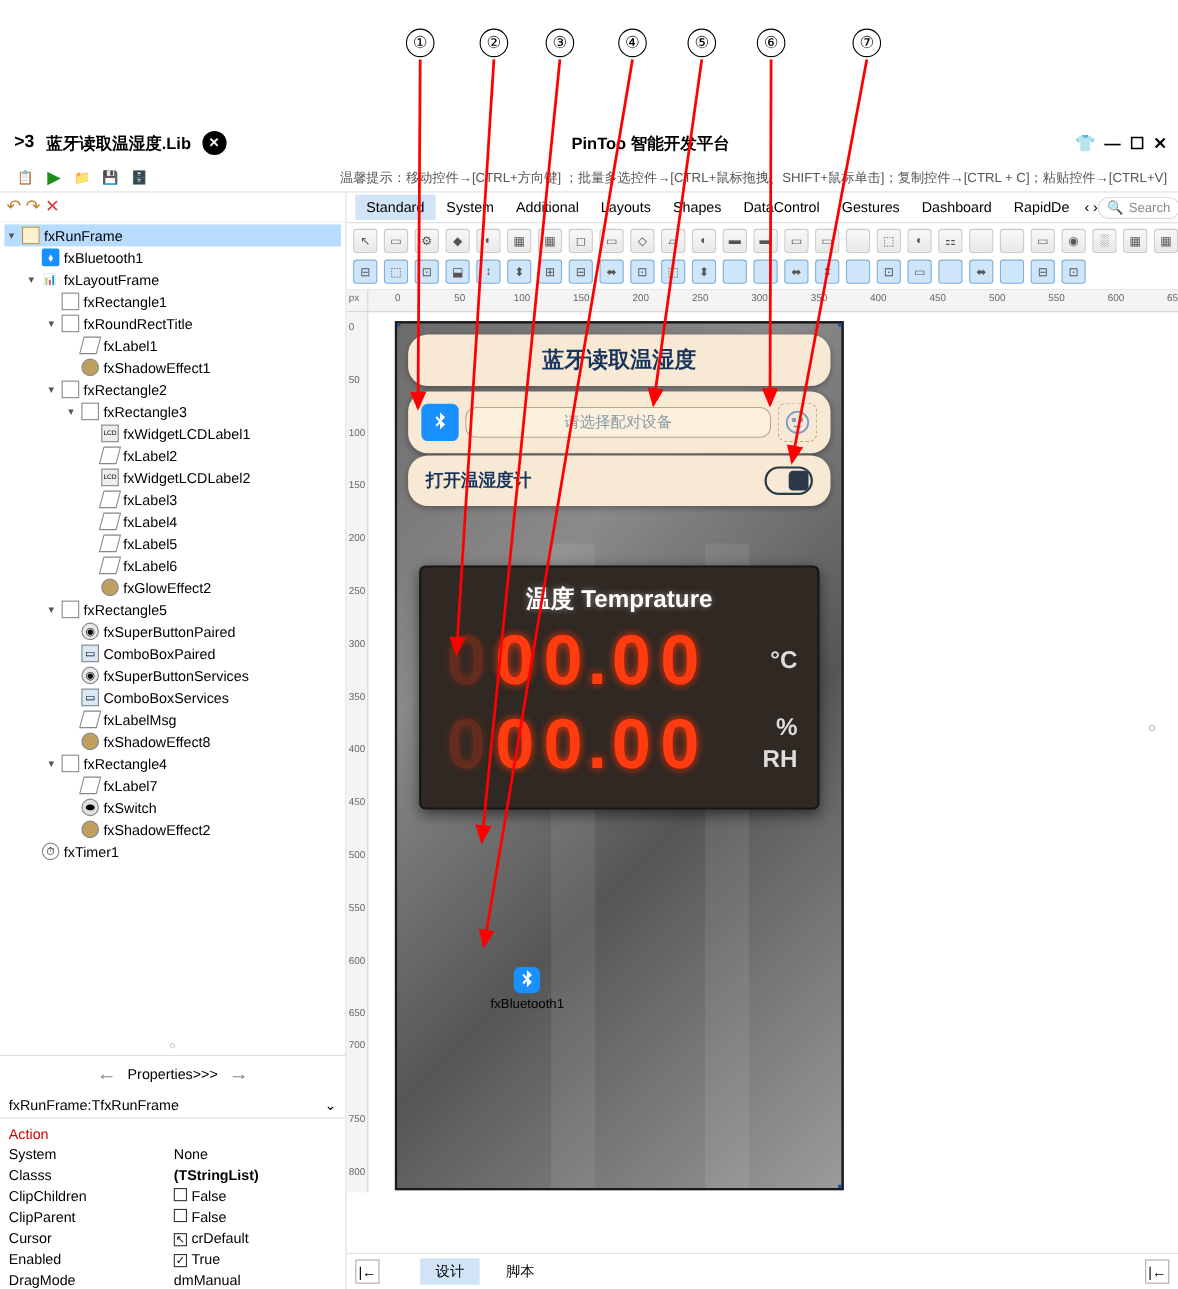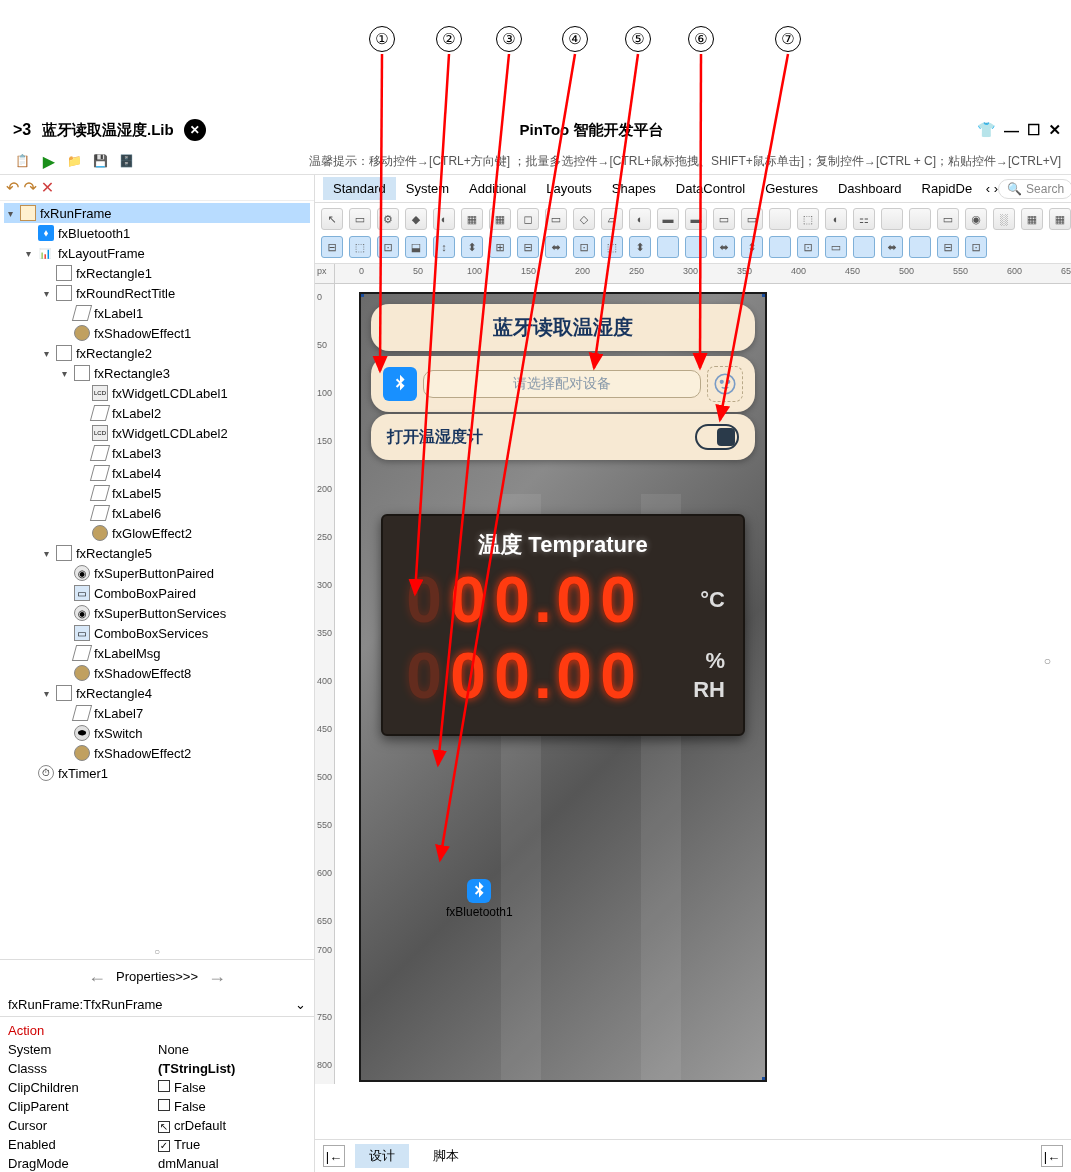--- a/index.html
+++ b/index.html
@@ -100,21 +100,21 @@
 .dig .dot { width:18px; }
 .unit { color:#ddd; font-size:22px; font-weight:bold; text-align:right; width:44px; line-height:1.3; }
 
 .btlabel { position:absolute; left:85px; top:585px; color:#000; font-size:12px; text-align:center; }
 .sel-handle { position:absolute; width:6px; height:6px; background:#1a4d9e; }
 
 
 .bottab { position:absolute; bottom:0; left:315px; right:0; display:flex; align-items:center; gap:10px; padding:4px 8px; border-top:1px solid #ddd; font-size:13px; }
 .bottab .arr2 { width:22px; height:22px; border:1px solid #aaa; display:flex; align-items:center; justify-content:center; }
 .btab { padding:3px 14px; }
-.btab.sel { background:#d0e4f5; }
+.btab.sel { background:#d0e4f5;margin-left:27px; }
 
 
 .anno { position:absolute; inset:0; pointer-events:none; z-index:100; }
 .circ { position:absolute; width:26px; height:26px; border:1.5px solid #000; border-radius:50%; display:flex; align-items:center; justify-content:center; font-size:15px; background:#fff; }
 .arrow { stroke:#ff0000; stroke-width:2.5; fill:none; marker-end:url(#ah); }
 </style>
 </head>
 <body>
 
 <div class="anno">

